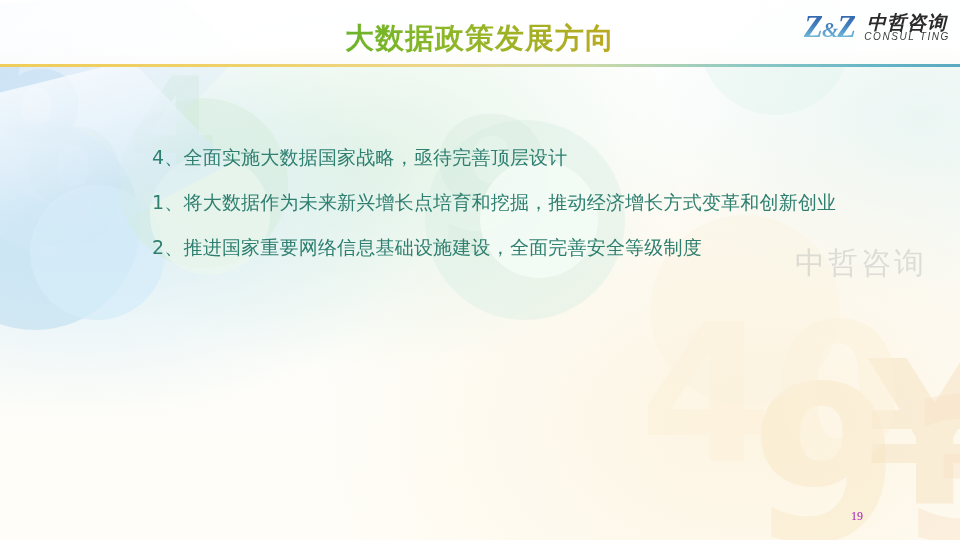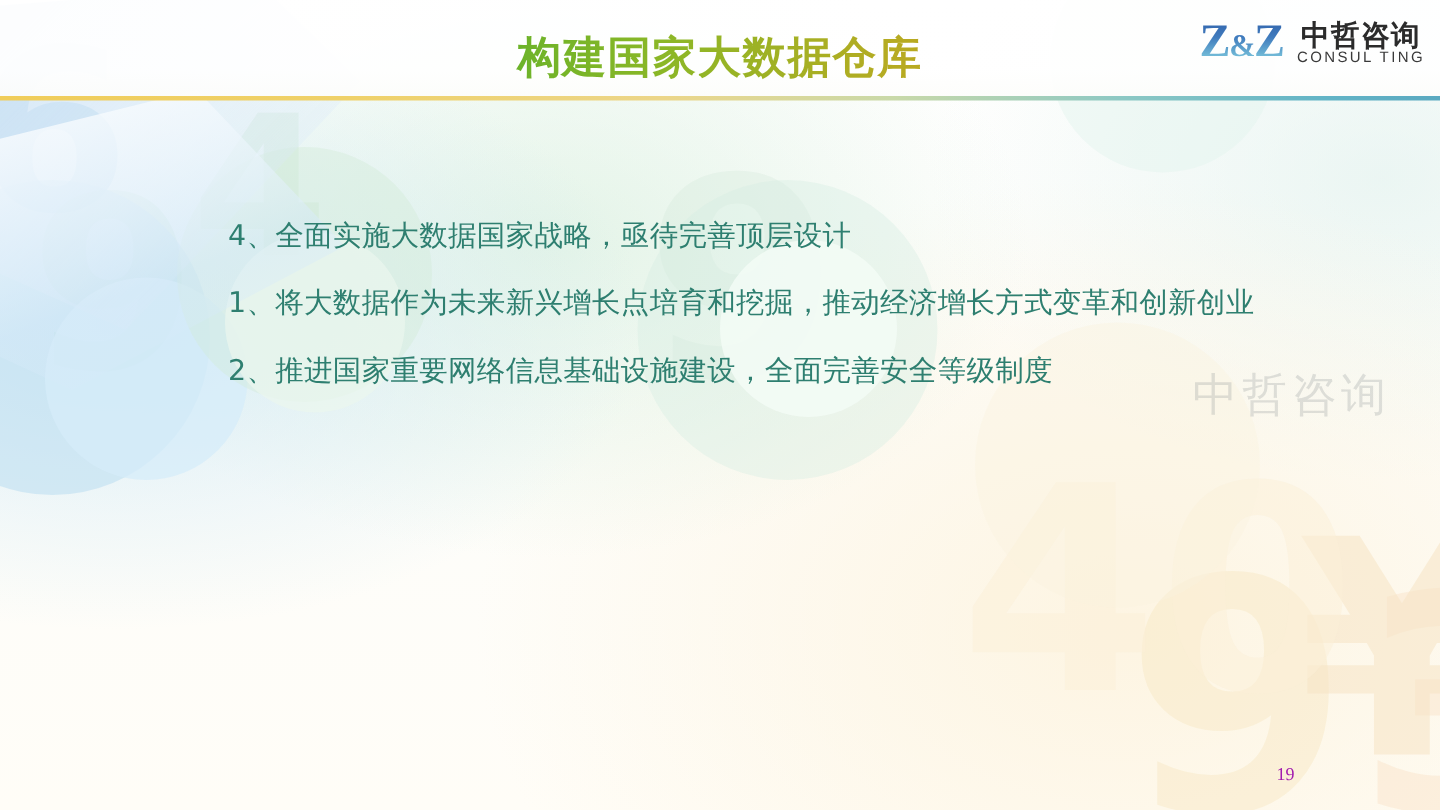--- a/index.html
+++ b/index.html
@@ -121,22 +121,23 @@
     -webkit-text-fill-color: transparent;
     text-shadow: none;
   }
 
   
   .logo {
     position: absolute;
     right: 10px;
     top: 11px;
     display: flex;
-    align-items: flex-end;
+    align-items: center;
     gap: 9px;
+    font-style: italic;
   }
   .logo-zz {
     font-family: "Liberation Serif", "DejaVu Serif", serif;
     font-size: 31px;
     font-weight: 700;
     line-height: 1;
     letter-spacing: -1px;
     background: linear-gradient(180deg, #2f5fa8 0%, #3f7bbd 42%, #6fb7d6 78%, #9fd3e3 100%);
     -webkit-background-clip: text;
     background-clip: text;
@@ -245,21 +246,21 @@
   <div class="circ c6"></div>
   <div class="circ c7"></div>
   <div class="circ c8"></div>
 
   <div class="bg-shard"></div>
   <div class="bg-shard2"></div>
 
   <div class="header">
     <div class="header-wash"></div>
 
-    <div class="slide-title">构建国家大数据仓库</div>
+    <div class="slide-title">大数据政策发展方向</div>
 
     <div class="logo">
       <div class="logo-zz"><span>Z</span><span class="amp">&amp;</span><span>Z</span></div>
       <div class="logo-text">
         <div class="logo-cn">中哲咨询</div>
         <div class="logo-en">CONSUL TING</div>
       </div>
     </div>
 
     <div class="header-rule"></div>

